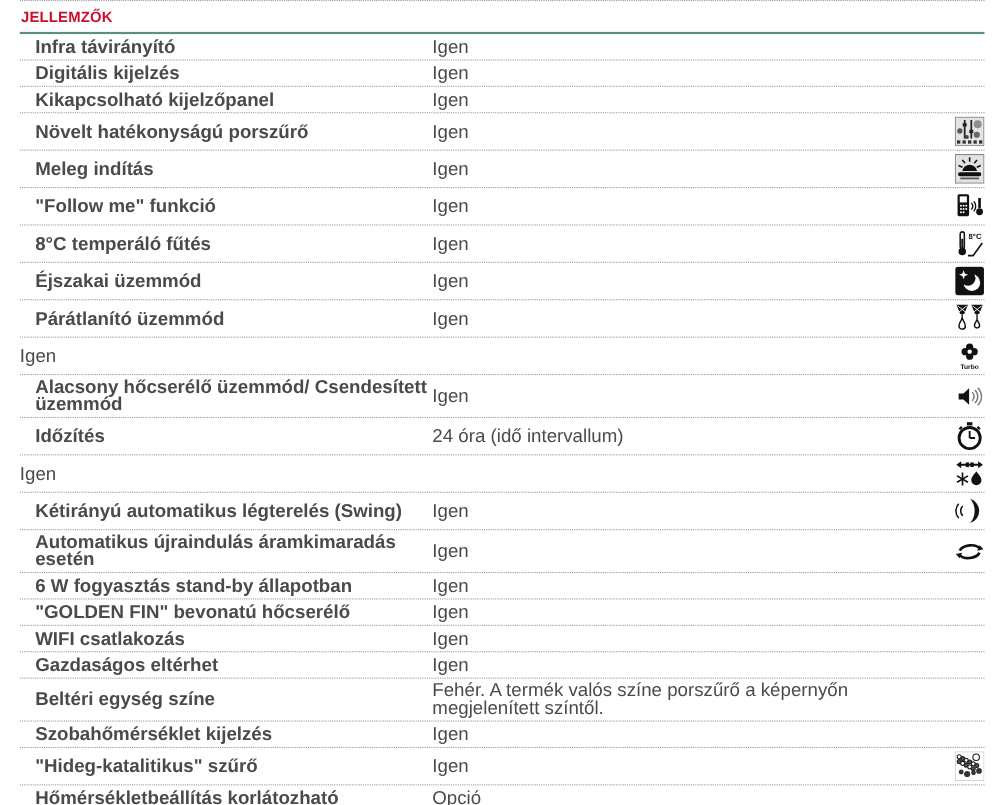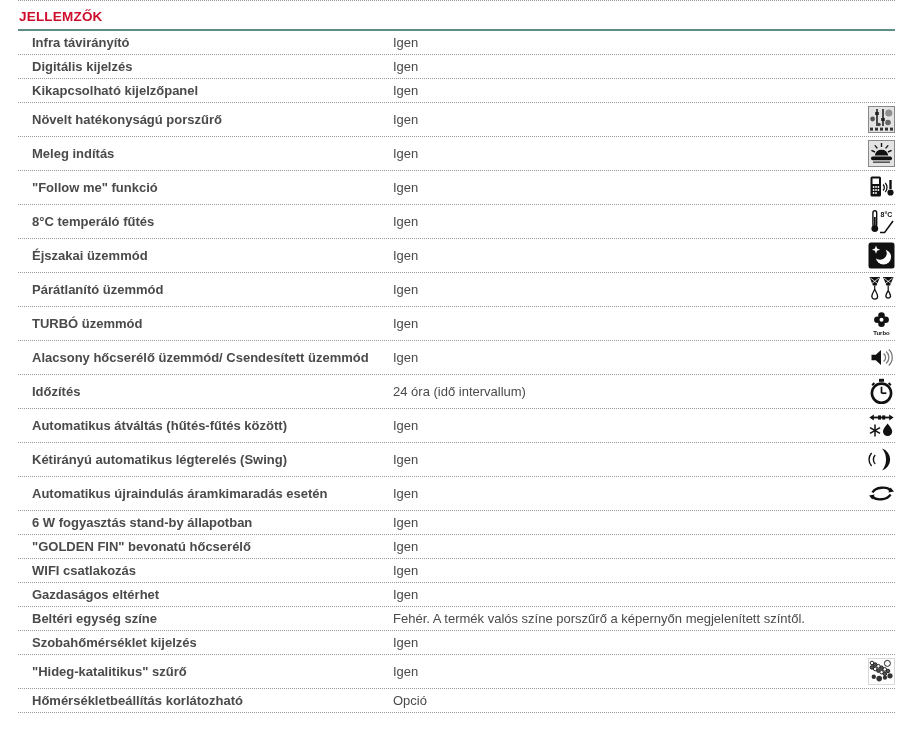--- a/index.html
+++ b/index.html
@@ -17,21 +17,21 @@
   .page{padding:0 18px}
   .hdr{
     border-top:1px dotted var(--divider);
     border-bottom:2px solid var(--rule);
     padding:6px 1px 4px 1px;
   }
   .hdr-title{color:var(--accent);font-weight:bold;font-size:13.5px;letter-spacing:.2px}
   .row{
     display:flex;align-items:center;
     border-bottom:1px dotted var(--divider);
-    padding:3px 0;min-height:24px;font-size:13px;line-height:16px;
+    padding:3px 0;min-height:24px;font-size:17px;line-height:16px;
   }
   .cell-label{width:375px;flex:none;padding-left:14px;font-weight:bold}
   .cell-value{flex:1;padding-right:8px}
   .cell-icon{width:28px;flex:none;display:flex;justify-content:flex-end;align-items:center}
   .ico{width:27px;height:27px;display:block}
   .defs{position:absolute;width:0;height:0;overflow:hidden}
 </style>
 </head>
 <body>
 
@@ -284,21 +284,20 @@
     <div class="cell-label">Párátlanító üzemmód</div>
     <div class="cell-value">Igen</div>
     <div class="cell-icon">
           <svg class="ico">
             <use href="#i-dehumidify"></use>
           </svg>
         </div>
   </div>
 
   <div class="row">
-    <div class="cell-label">TURBÓ üzemmód</div>
     <div class="cell-value">Igen</div>
     <div class="cell-icon">
           <svg class="ico">
             <use href="#i-turbo-fan"></use>
           </svg>
         </div>
   </div>
 
   <div class="row">
     <div class="cell-label">Alacsony hőcserélő üzemmód/ Csendesített üzemmód</div>
@@ -314,21 +313,20 @@
     <div class="cell-label">Időzítés</div>
     <div class="cell-value">24 óra (idő intervallum)</div>
     <div class="cell-icon">
           <svg class="ico">
             <use href="#i-timer"></use>
           </svg>
         </div>
   </div>
 
   <div class="row">
-    <div class="cell-label">Automatikus átváltás (hűtés-fűtés között)</div>
     <div class="cell-value">Igen</div>
     <div class="cell-icon">
           <svg class="ico">
             <use href="#i-auto-changeover"></use>
           </svg>
         </div>
   </div>
 
   <div class="row">
     <div class="cell-label">Kétirányú automatikus légterelés (Swing)</div>

